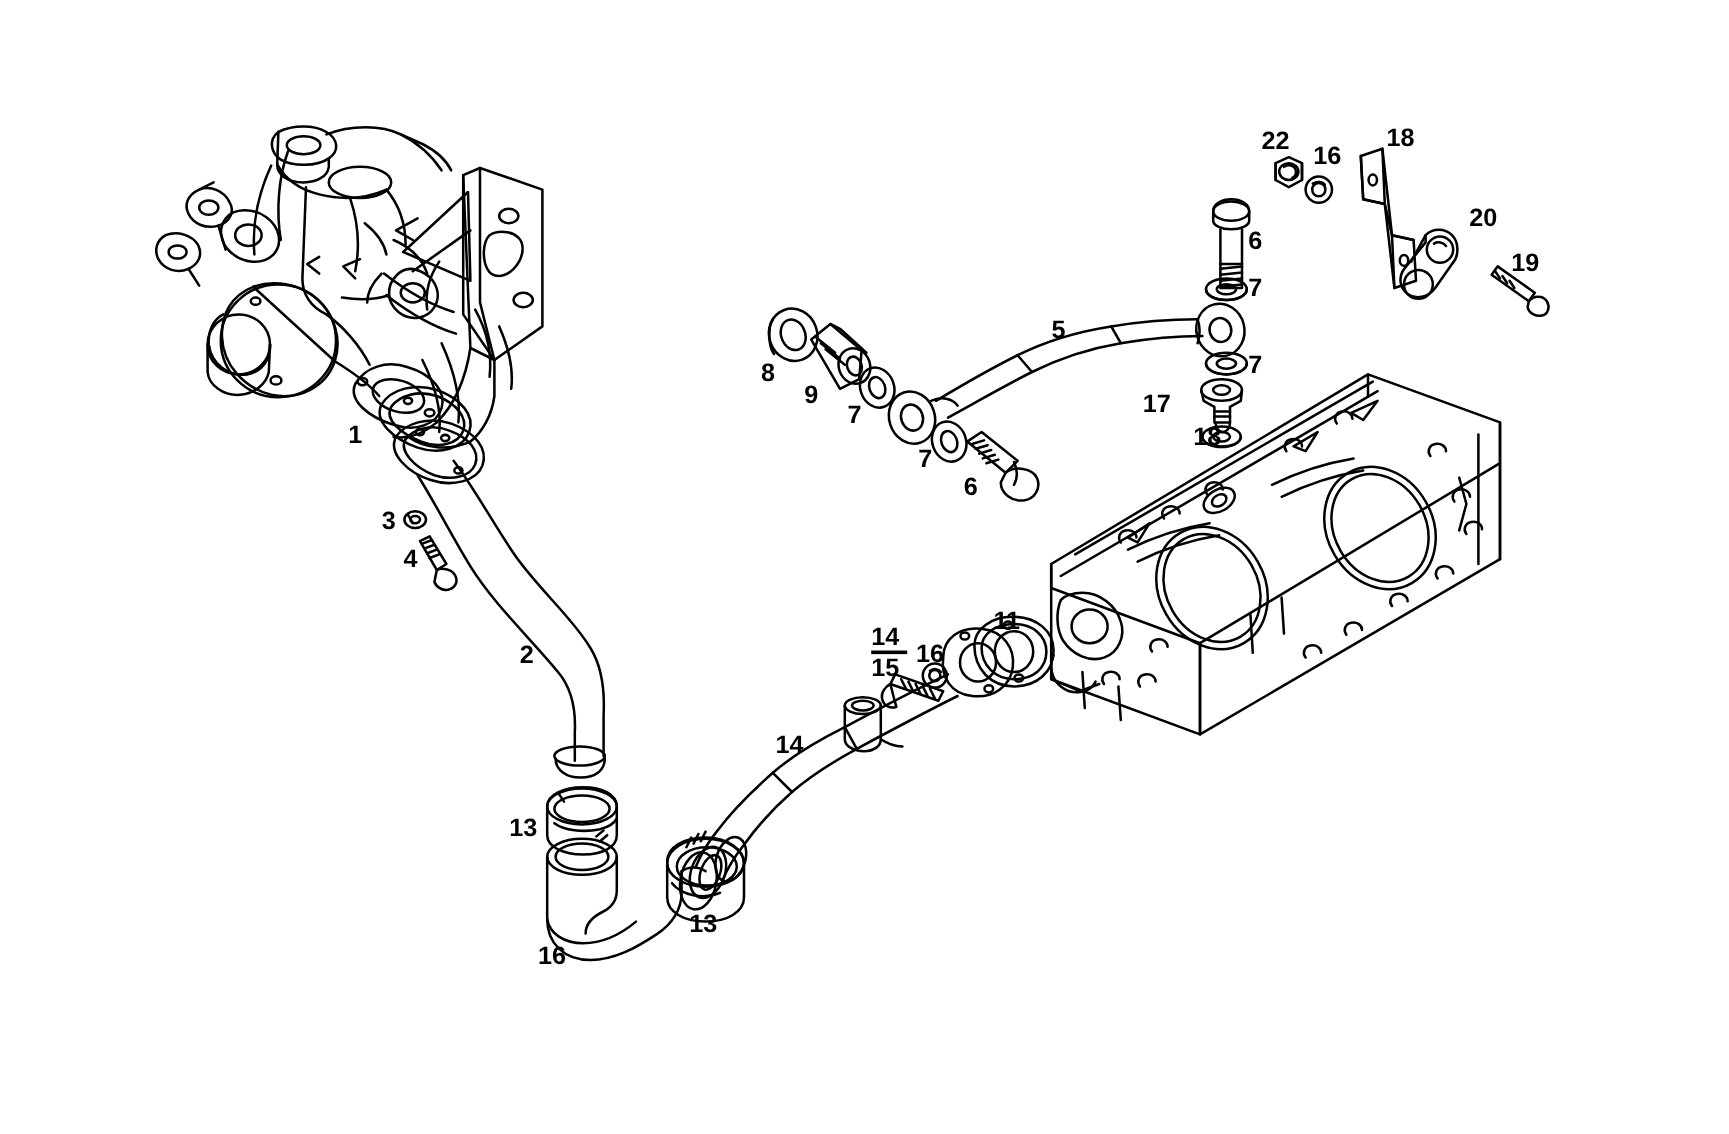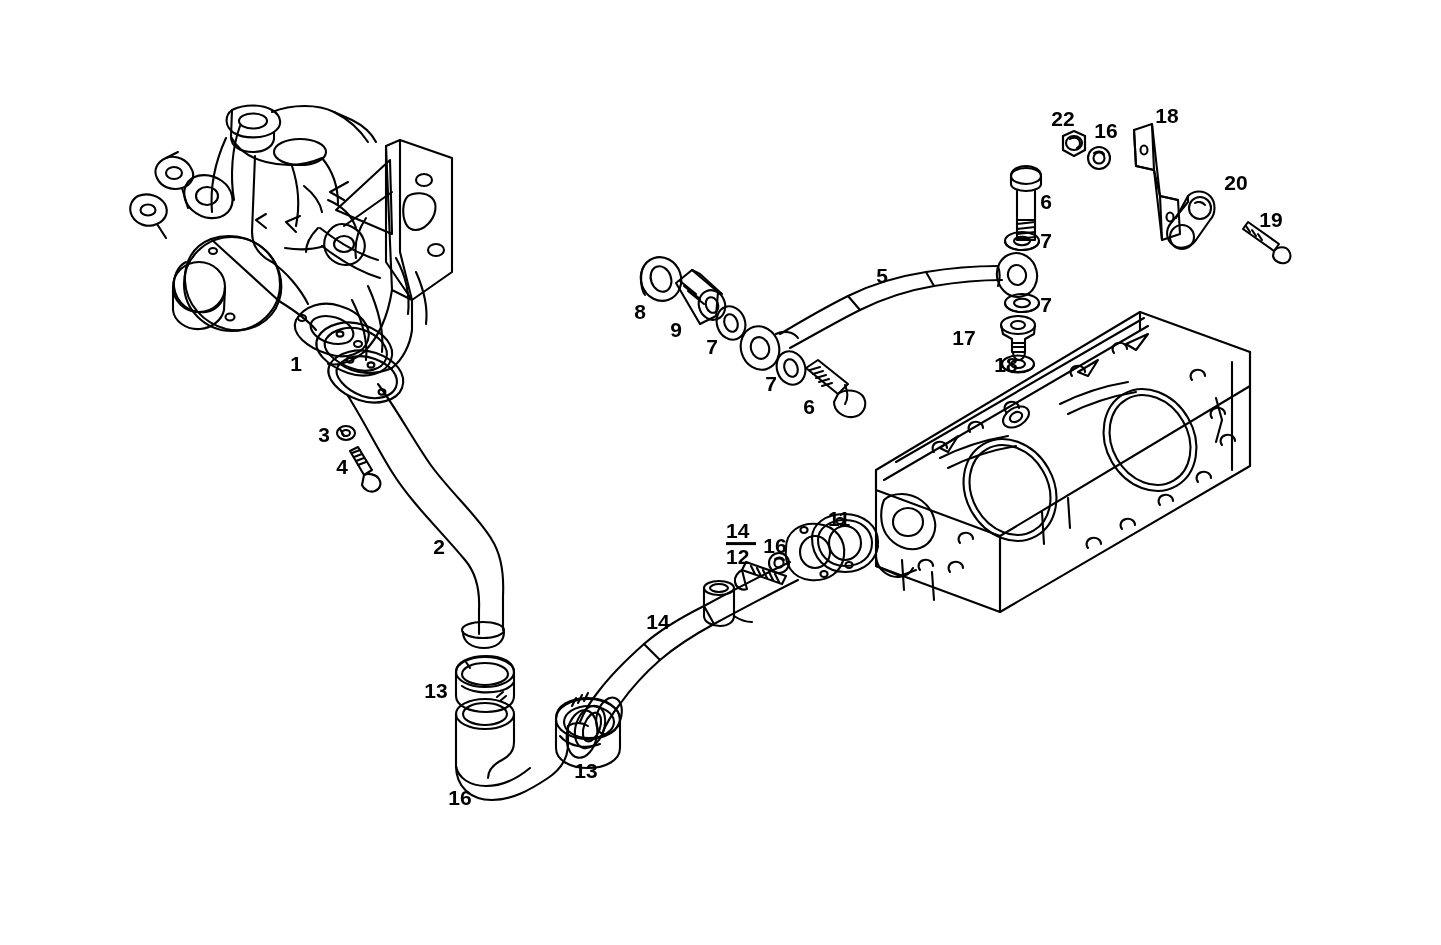--- a/index.html
+++ b/index.html
@@ -455,16 +455,16 @@
   <div class="callout" style="left:839px;  top:518px;">11</div>
   <div class="callout" style="left:658px;  top:621px;">14</div>
   <div class="callout" style="left:775px;  top:545px;">16</div>
   <div class="callout" style="left:436px;  top:690px;">13</div>
   <div class="callout" style="left:586px;  top:770px;">13</div>
   <div class="callout" style="left:460px;  top:797px;">16</div>
 
   <div class="callout frac" style="left:741px; top:544px;">
     <span class="num">14</span>
     <span class="bar"></span>
-    <span class="den">12</span>
+    <span class="den">15</span>
   </div>
 
 </div>
 
 </body></html>

